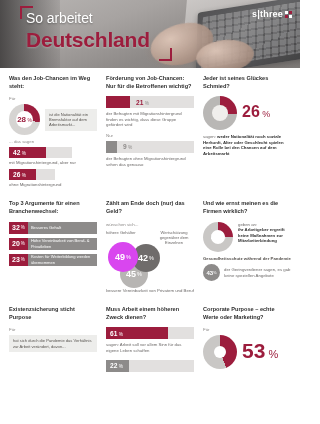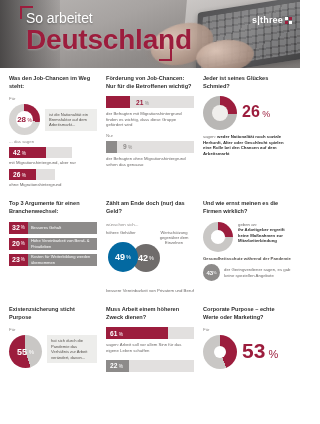--- a/index.html
+++ b/index.html
@@ -38,27 +38,27 @@
     background:radial-gradient(ellipse at 35% 30%, rgba(222,198,184,.95), rgba(168,142,128,.88) 70%, rgba(140,116,104,.7));
     filter:blur(.4px);}
   .hero-hand.h1{left:150px;top:24px;width:64px;height:40px;transform:rotate(-16deg);}
   .hero-hand.h2{left:196px;top:40px;width:58px;height:32px;transform:rotate(-6deg);}
   .hero-dark{position:absolute;left:0;top:0;width:60px;height:68px;
     background:linear-gradient(90deg,rgba(54,52,52,.82),rgba(90,86,86,.15));}
 
   .hero-title{position:absolute;left:26px;top:8px;z-index:4;}
   .hero-line1{font-size:14px;color:#ffffff;font-weight:400;line-height:20px;letter-spacing:-.1px;
     text-shadow:0 1px 2px rgba(0,0,0,.35);}
-  .hero-line2{font-size:28px;color:#9c1d3d;font-weight:700;line-height:23px;letter-spacing:-.2px;
+  .hero-line2{font-size:21px;color:#9c1d3d;font-weight:700;line-height:23px;letter-spacing:-.2px;
     text-shadow:0 1px 2px rgba(255,255,255,.25);}
   .bracket{position:absolute;z-index:5;border-color:#9c1d3d;border-style:solid;width:11px;height:11px;}
   .bracket.tl{left:20px;top:6px;border-width:2px 0 0 2px;}
   .bracket.br{left:159px;top:48px;border-width:0 2px 2px 0;}
 
-  .logo{position:absolute;right:8px;top:16px;z-index:6;display:flex;align-items:flex-start;gap:2px;}
+  .logo{position:absolute;right:8px;top:10px;z-index:6;display:flex;align-items:flex-start;gap:2px;}
   .logo-text{font-size:9px;font-weight:700;color:#ffffff;letter-spacing:.2px;line-height:9px;}
   .logo-marks{display:grid;grid-template-columns:3px 3px;grid-gap:1px;margin-top:1px;}
   .logo-marks i{display:block;width:3px;height:3px;background:#9c1d3d;}
   .logo-marks i.w{background:#ffffff;}
 
   
   .section{padding:7px 9px 6px 9px;}
   .sec-head{font-size:7.4px;font-weight:700;color:#9c1d3d;letter-spacing:.75px;
     text-transform:uppercase;padding-bottom:3px;margin-bottom:6px;border-bottom:1px solid #d8c8ce;}
   .cols{display:flex;gap:9px;}
@@ -226,26 +226,30 @@
           <span class="t">Kosten für Weiterbildung werden übernommen</span>
         </div>
       </div>
 
       <div class="col">
         <div class="q">Zählt am Ende doch (nur) das Geld?</div>
         <div class="small">wünschen sich...</div>
         <div class="venn">
           <div class="lab" style="left:0;top:0;width:40px;">höhere Gehälter</div>
           <div class="lab" style="right:0;top:0;width:40px;text-align:center;">Wertschätzung gegenüber dem Einzelnen</div>
-          <div class="c" style="left:2px;top:12px;width:30px;height:30px;background:#0369a1;z-index:3;">
+          <div class="c" style="left:2px;top:12px;width:30px;height:30px;background:#d946ef;z-index:3;">
               <span>49</span>
               <span class="pc">%</span>
             </div>
           <div class="c" style="left:26px;top:14px;width:28px;height:28px;background:#6f6c6b;z-index:2;">
               <span>42</span>
+              <span class="pc">%</span>
+            </div>
+          <div class="c" style="left:14px;top:30px;width:28px;height:28px;background:#b7b5b3;z-index:1;">
+              <span>45</span>
               <span class="pc">%</span>
             </div>
         </div>
         <div class="cap" style="text-align:center;">bessere Vereinbarkeit von Privatem und Beruf</div>
       </div>
 
       <div class="col">
         <div class="q">Und wie ernst meinen es die Firmen wirklich?</div>
         <div class="row" style="align-items:flex-start;margin-bottom:4px;">
           <div class="donut" style="width:30px;height:30px;flex:none;background:conic-gradient(#9c1d3d 0 25%, #c9c7c5 25% 100%);">
@@ -272,26 +276,20 @@
     </div>
   </div>
 
   <div class="section">
     <div class="cols">
 
       <div class="col">
         <div class="q">Existenzsicherung sticht Purpose</div>
         <div class="small">Für</div>
         <div class="row" style="align-items:flex-start;margin-bottom:5px;">
-          <div class="donut" style="width:33px;height:33px;flex:none;background:conic-gradient(#c9c7c5 0 45%, #9c1d3d 45% 100%);">
-            <div class="val" style="left:0;top:0;width:33px;height:33px;display:flex;align-items:center;justify-content:center;font-size:9px;color:#fff;">
-                <span>55</span>
-                <span style="font-size:6px;font-weight:400;">&nbsp;%</span>
-              </div>
-          </div>
           <div class="noteblk" style="flex:1;">hat sich durch die Pandemie das Verhältnis zur Arbeit verändert, davon...</div>
         </div>
 
       </div>
 
       <div class="col">
         <div class="q">Muss Arbeit einem höheren Zweck dienen?</div>
         <div class="track" style="width:100%;height:12px;margin:4px 0 3px;">
           <div class="fill" style="width:70%;"></div>
           <span class="lbl"><span>61</span><span class="pc">&nbsp;%</span></span>

